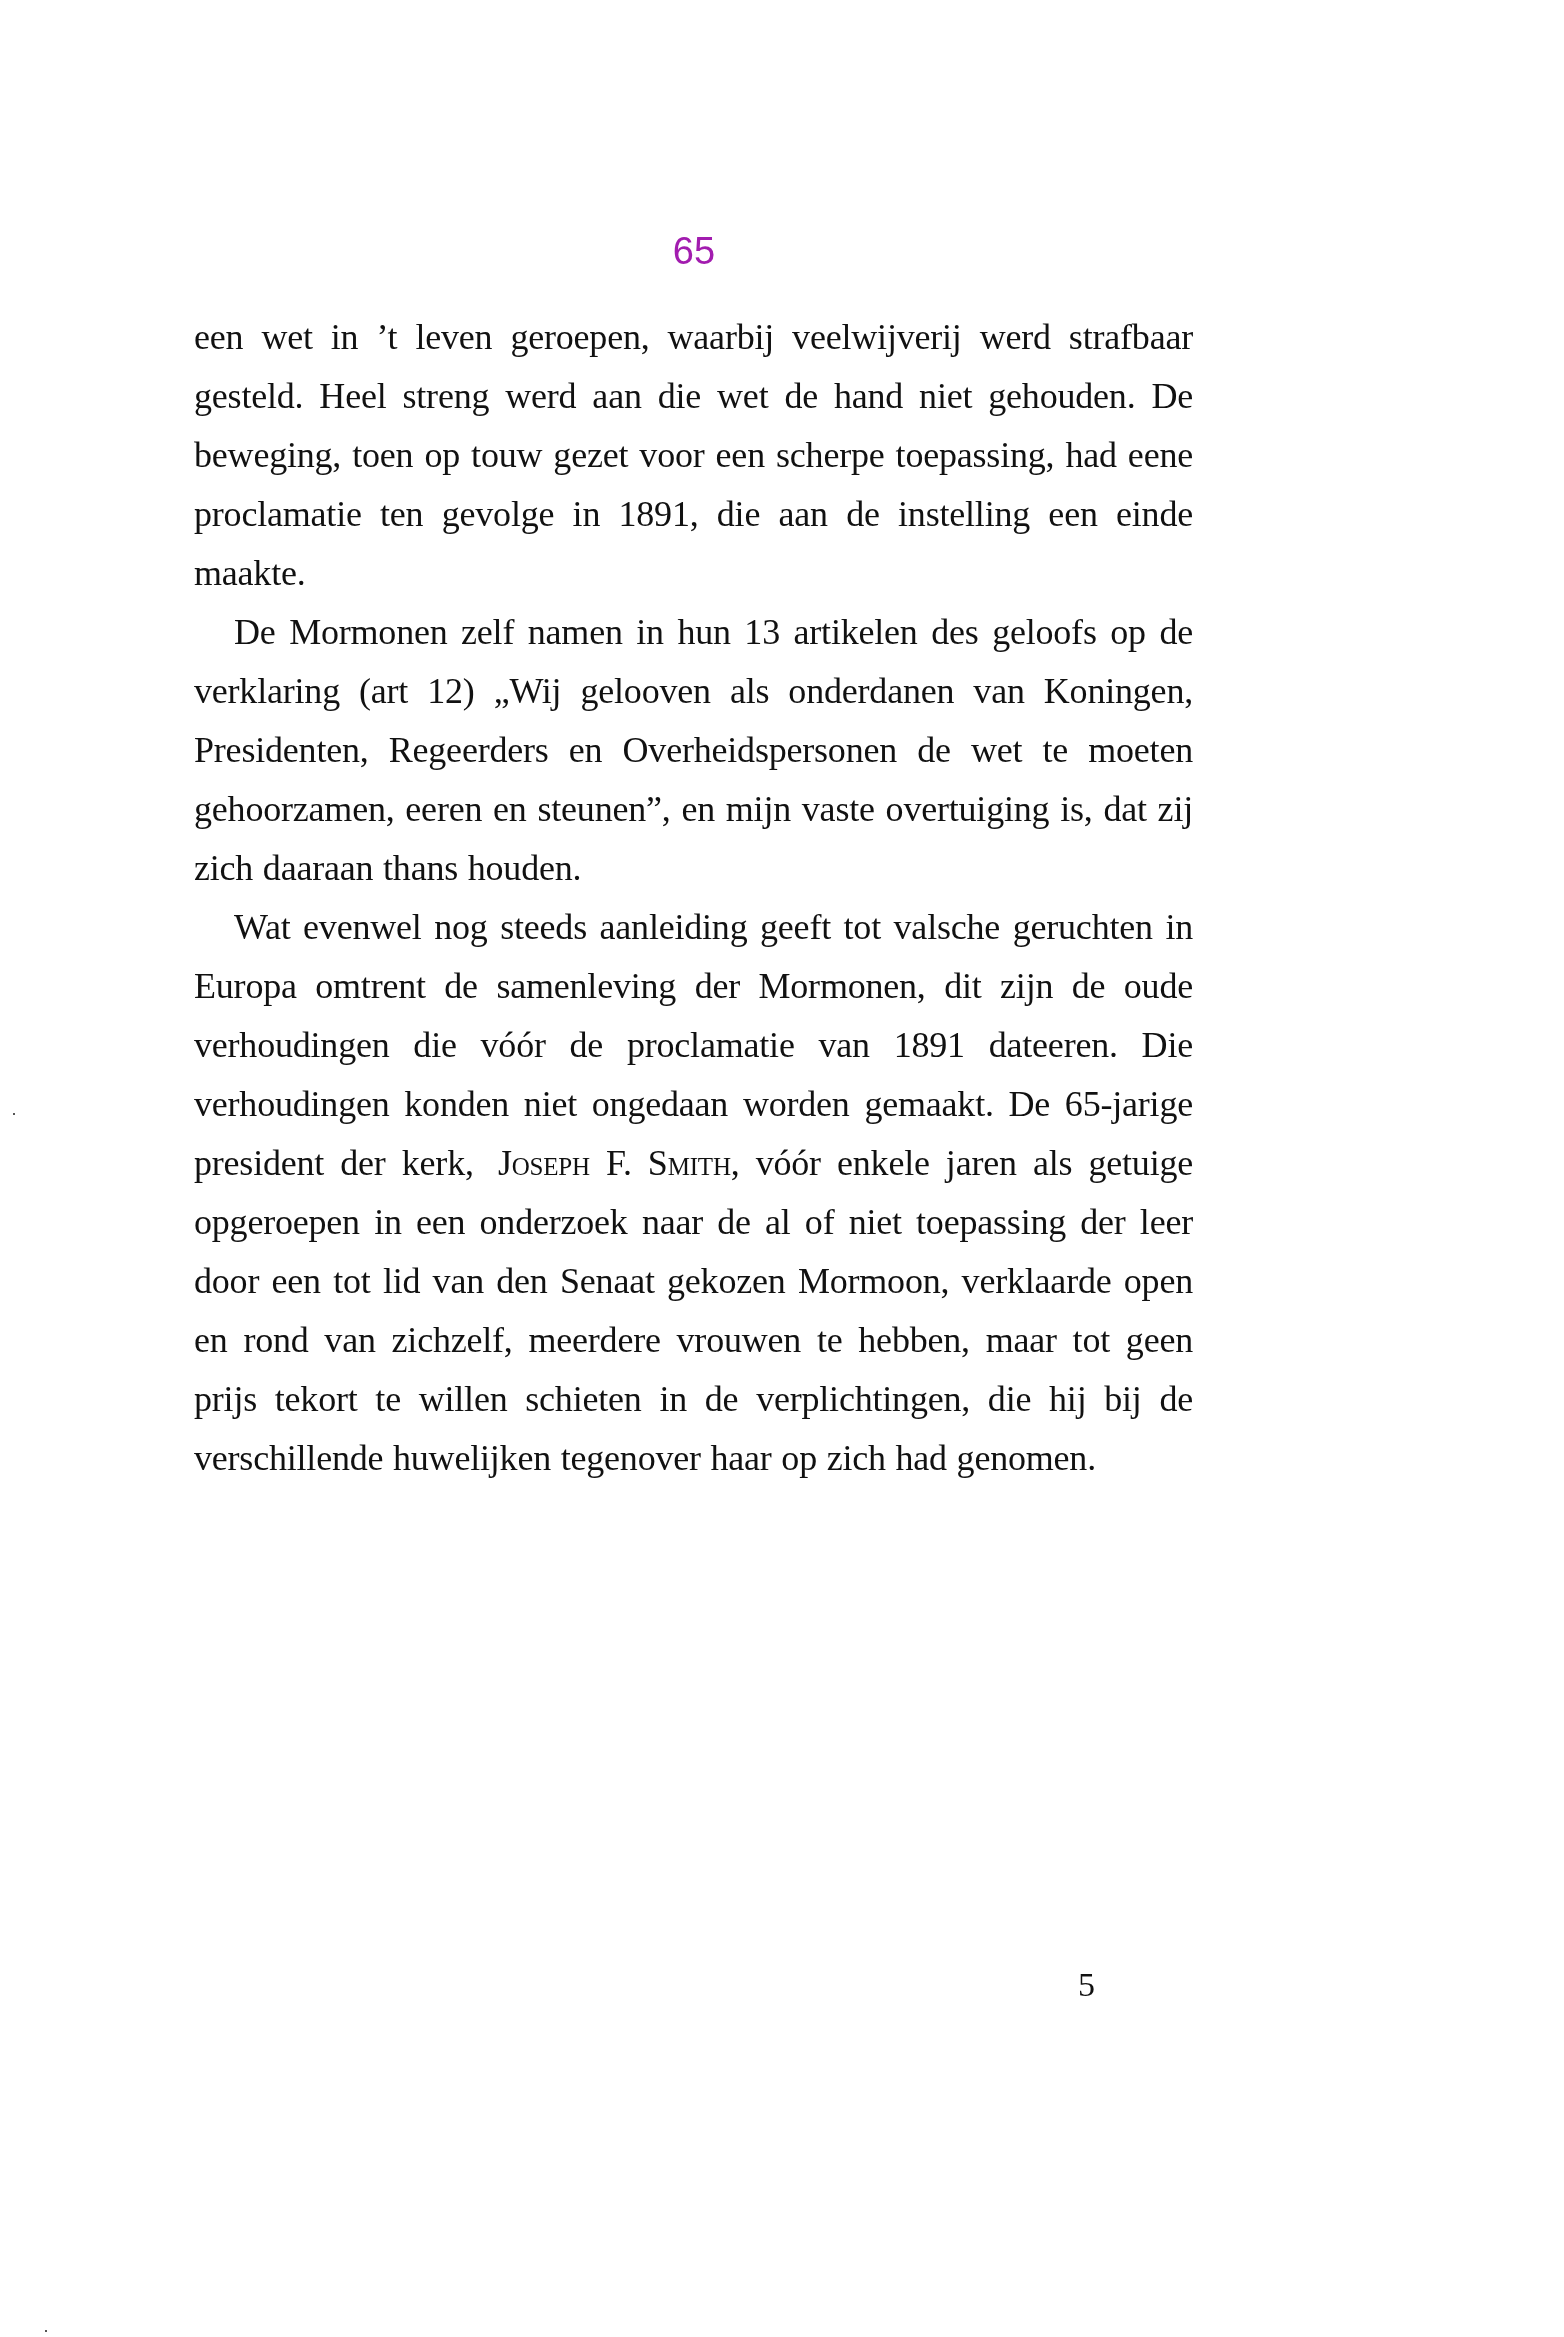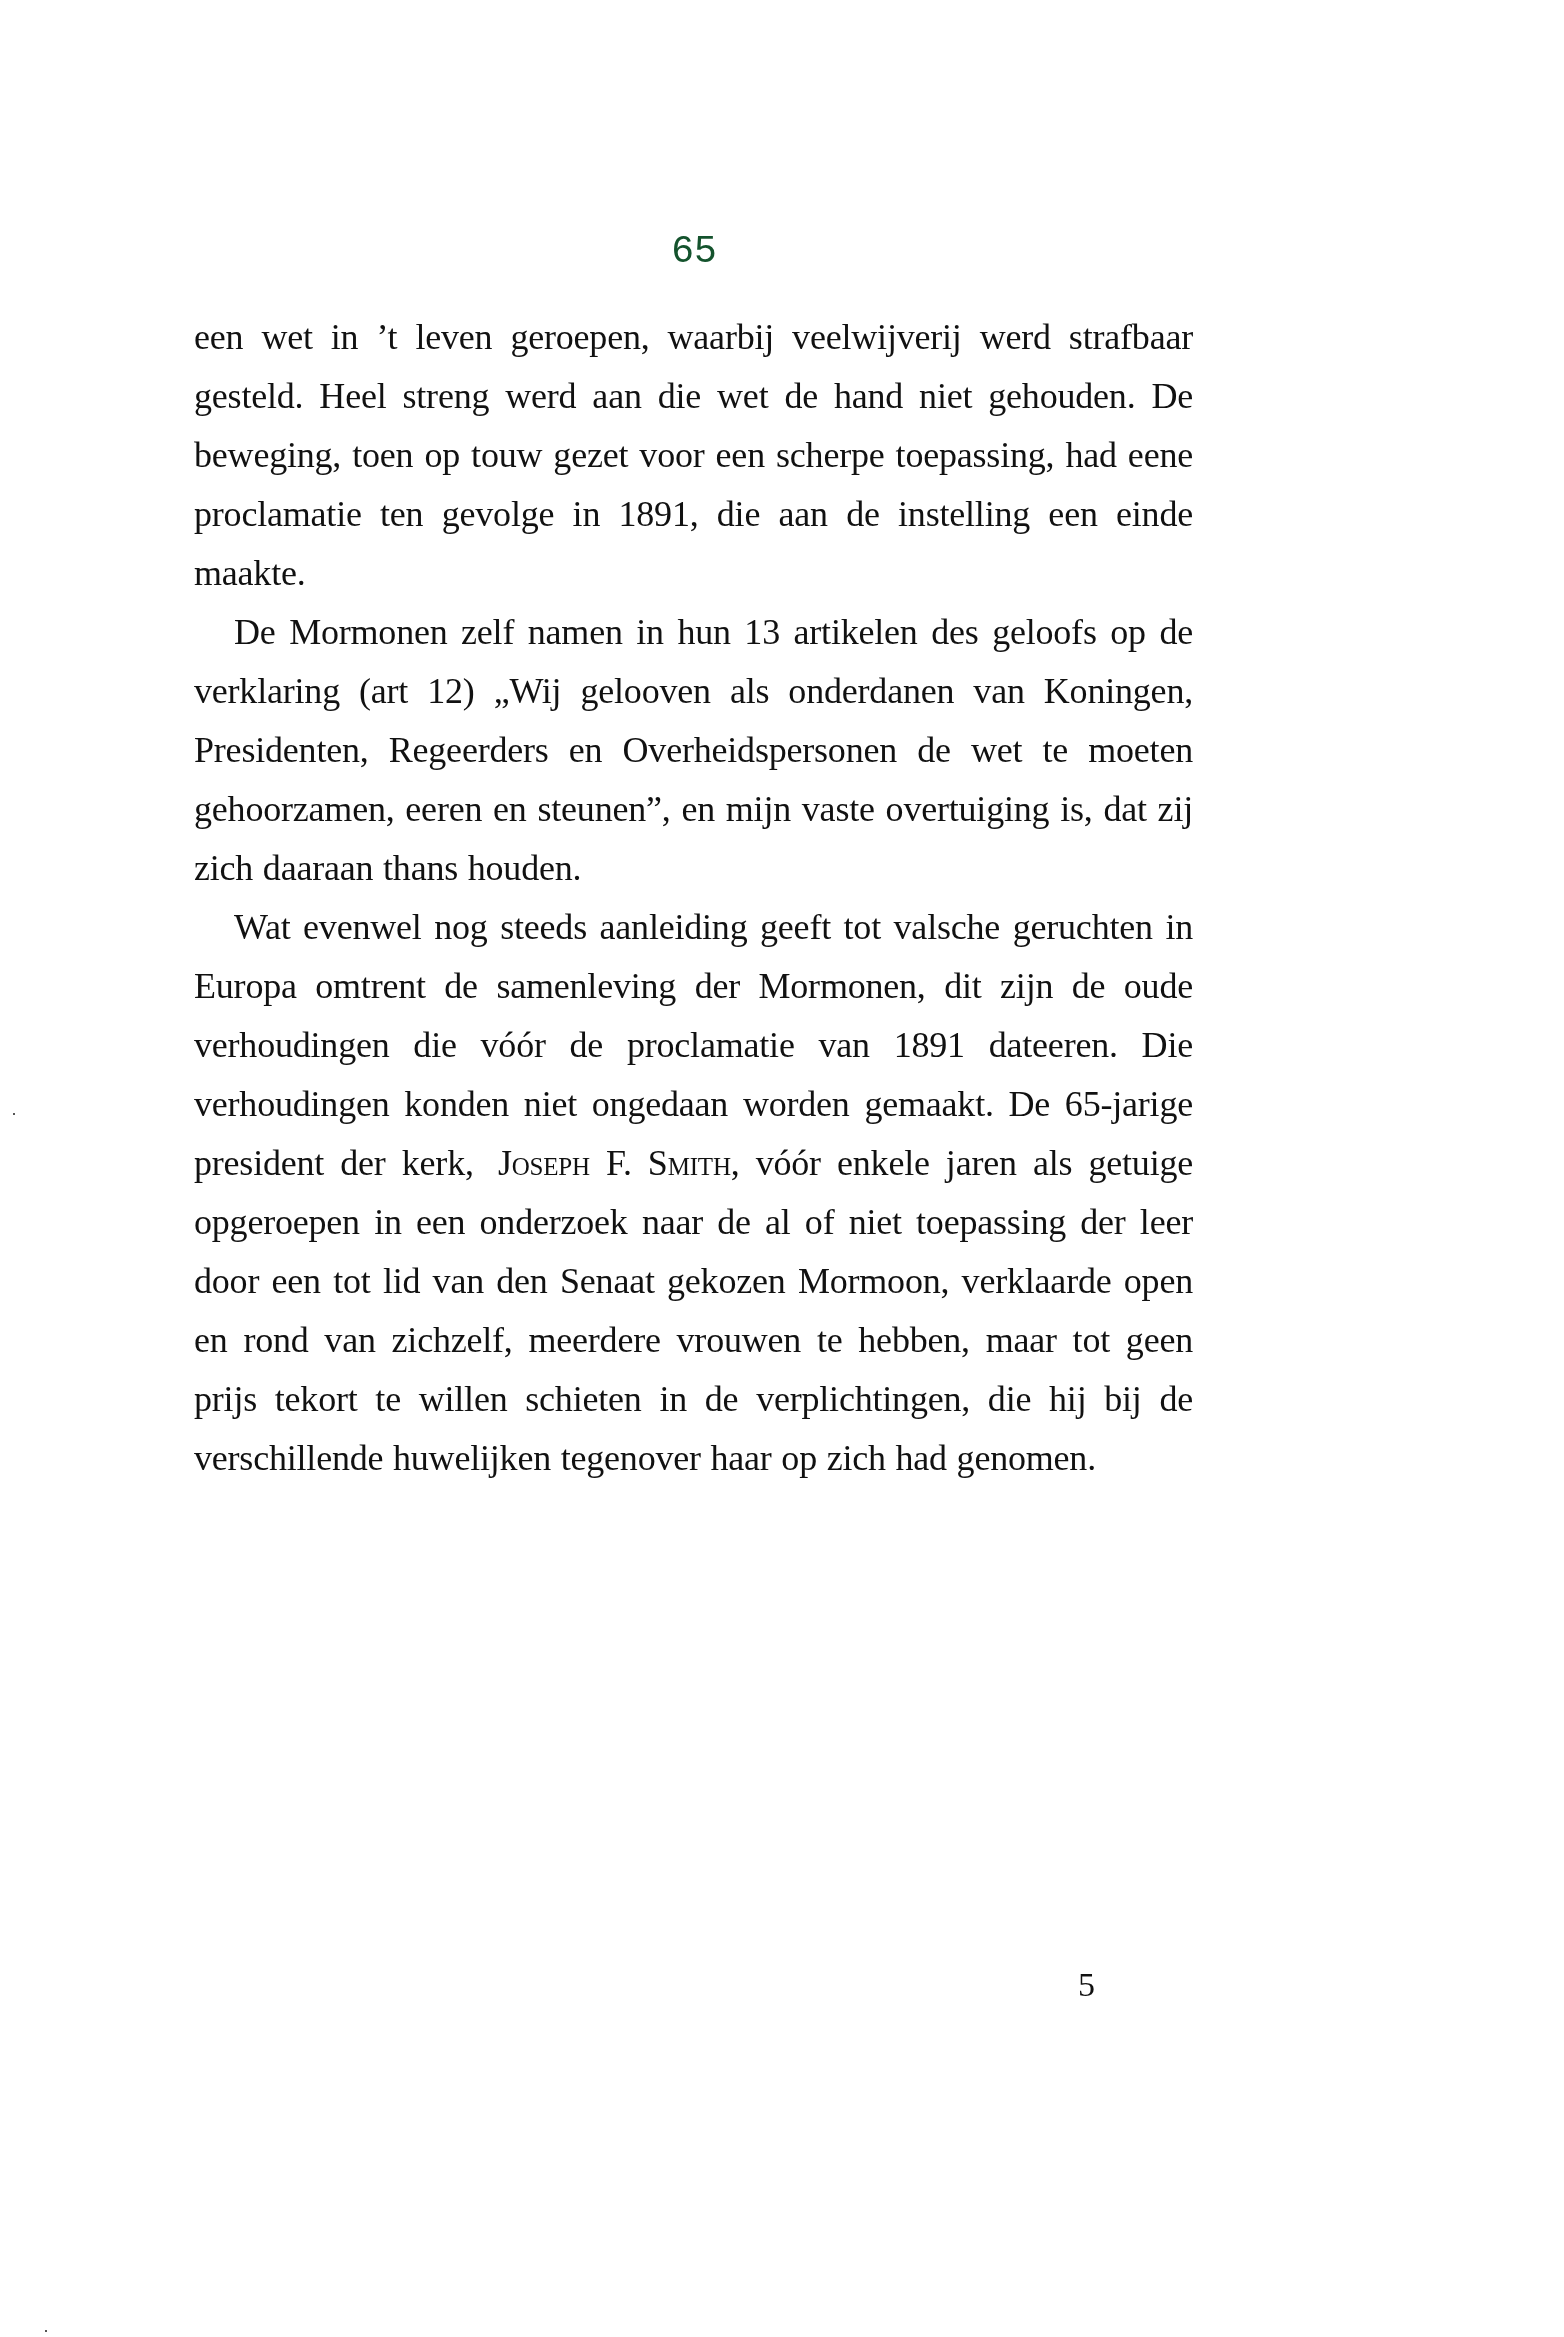--- a/index.html
+++ b/index.html
@@ -1,19 +1,19 @@
 <!DOCTYPE html>
 <html style="font-size:15px"><head>
 <meta charset="utf-8">
 <style>
   html, body { margin: 0; padding: 0; background: #ffffff; }
   body { width: 1565px; height: 2337px; position: relative; overflow: hidden; color: #111; }
   .page-number {
     position: absolute; left: 0; width: 1388px; top: 230px; text-align: center;
-    font-family: Liberation Mono, monospace; font-size: 38px; color: #14532d;
+    font-family: Liberation Sans, sans-serif; font-size: 38px; color: #a21caf;
   }
   .body-text {
     position: absolute; left: 194px; top: 308px; width: 999px;
     font-family: "Liberation Serif", serif; font-size: 36px; line-height: 59px;
     text-align: justify; letter-spacing: -0.2px; word-spacing: 0.9px;
   }
   .body-text p { margin: 0; text-indent: 40px; text-align-last: left; }
   .body-text p.cont { text-indent: 0; }
   .sc { font-variant: small-caps; margin-left: 8px; }
   .signature {

